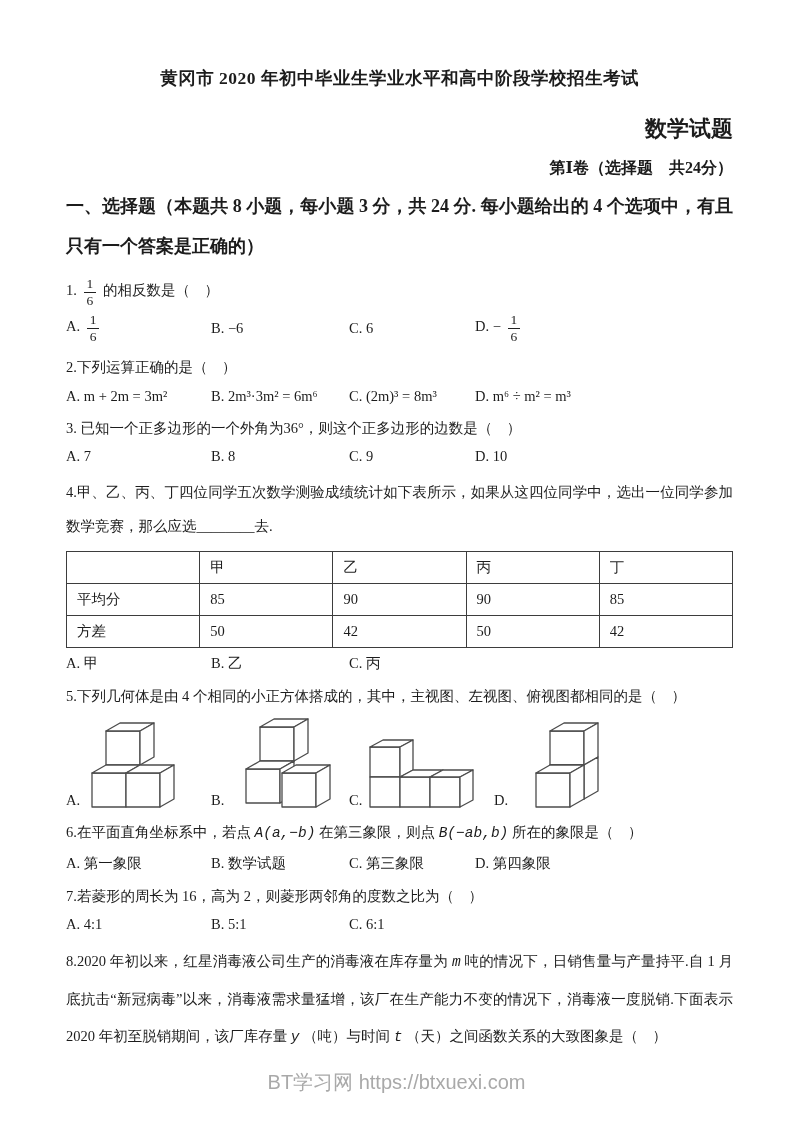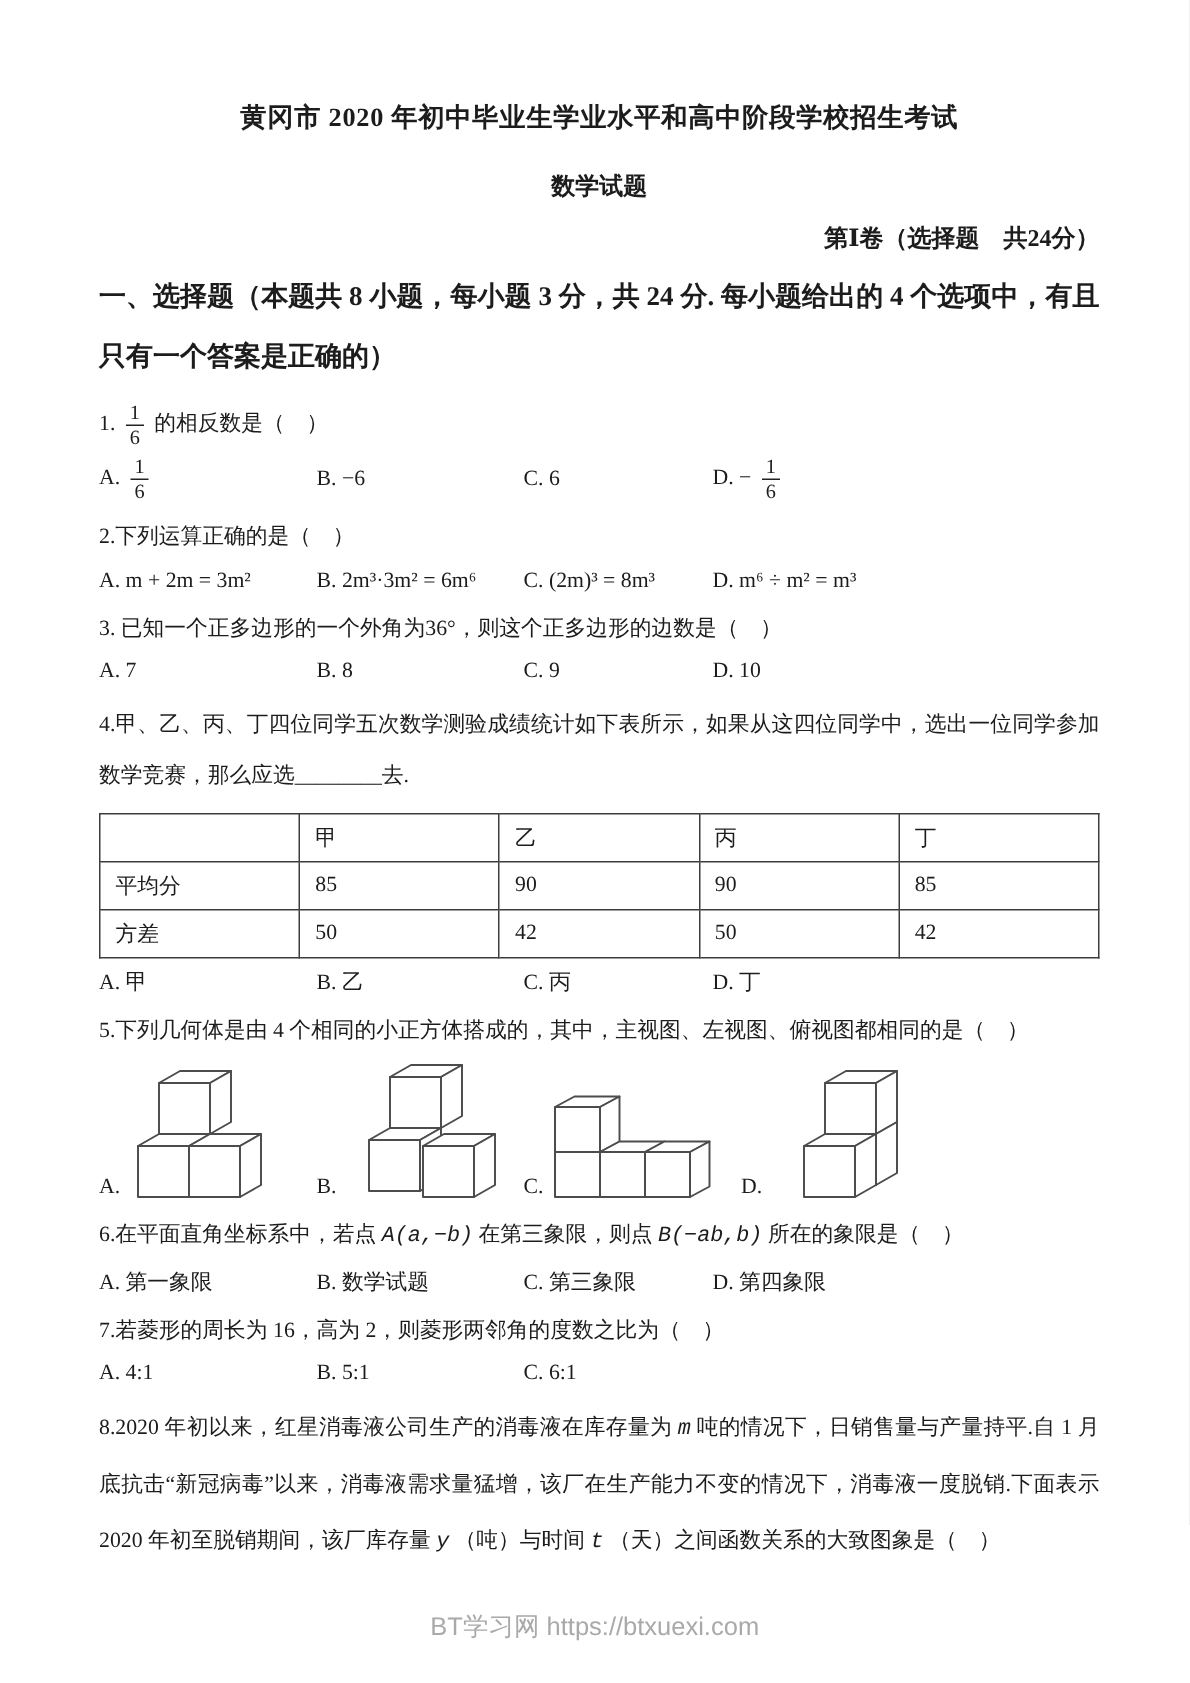--- a/index.html
+++ b/index.html
@@ -8,21 +8,21 @@
     width:793px;height:1122px;
     margin:0 auto;
     background:#ffffff;
     box-sizing:border-box;
     padding:50px 60px 0 66px;
     overflow:hidden;
     font-family:"Liberation Serif","DejaVu Serif",serif;
     color:#1c1c1c;
   }
   h1.title{font-size:17.5px;font-weight:bold;text-align:center;margin:16px 0 0;letter-spacing:.5px;}
-  h2.subtitle{font-size:16px;font-weight:bold;text-align:center;margin:24px 0 0;}
+  h2.subtitle{font-size:22px;font-weight:bold;text-align:right;margin:24px 0 0;}
   h3.section{font-size:16px;font-weight:bold;text-align:right;margin:14px 0 0;}
   p.intro{font-size:18px;font-weight:bold;line-height:2.2;margin:8px 0 0;text-align:justify;}
   .q{margin-top:10px;font-size:14.5px;}
   .qline{margin:0;line-height:1.9;}
   .qpar{margin:0;line-height:2.35;text-align:justify;}
   .qpar-wide{margin:0;line-height:2.55;text-align:justify;}
   .opts{
     display:grid;
     grid-template-columns:145px 138px 126px auto;
     align-items:center;
@@ -47,21 +47,21 @@
   .figs{
     display:grid;
     grid-template-columns:145px 138px 145px auto;
     align-items:end;margin-top:6px;
   }
   .fig{display:flex;align-items:flex-end;gap:6px;font-size:14.5px;}
   .fig svg{display:block;}
   .cube{fill:#ffffff;stroke:#4c4c4c;stroke-width:1.3;stroke-linejoin:round;}
   .footer{
     position:absolute;left:0;bottom:26px;width:100%;
-    text-align:center;color:#a9a9a9;font-size:17px;
+    text-align:center;color:#a9a9a9;font-size:20px;
     font-family:"Liberation Sans","DejaVu Sans",sans-serif;
   }
 </style>
 </head>
 <body>
 
 <div class="page">
 
   <h1 class="title">黄冈市 2020 年初中毕业生学业水平和高中阶段学校招生考试</h1>
   <h2 class="subtitle">数学试题</h2>
@@ -141,21 +141,20 @@
           <td>42</td>
           <td>50</td>
           <td>42</td>
         </tr>
       </tbody>
     </table>
     <div class="opts">
       <span class="opt">A. 甲</span>
       <span class="opt">B. 乙</span>
       <span class="opt">C. 丙</span>
-      <span class="opt">D. 丁</span>
     </div>
   </div>
 
   <div class="q">
     <p class="qline">5.下列几何体是由 4 个相同的小正方体搭成的，其中，主视图、左视图、俯视图都相同的是（　）</p>
     <div class="figs">
       <div class="fig">
         <span>A.</span>
         <svg width="92" height="88" viewBox="0 0 92 88">
           <rect class="cube" x="20" y="10" width="34" height="34"></rect>

